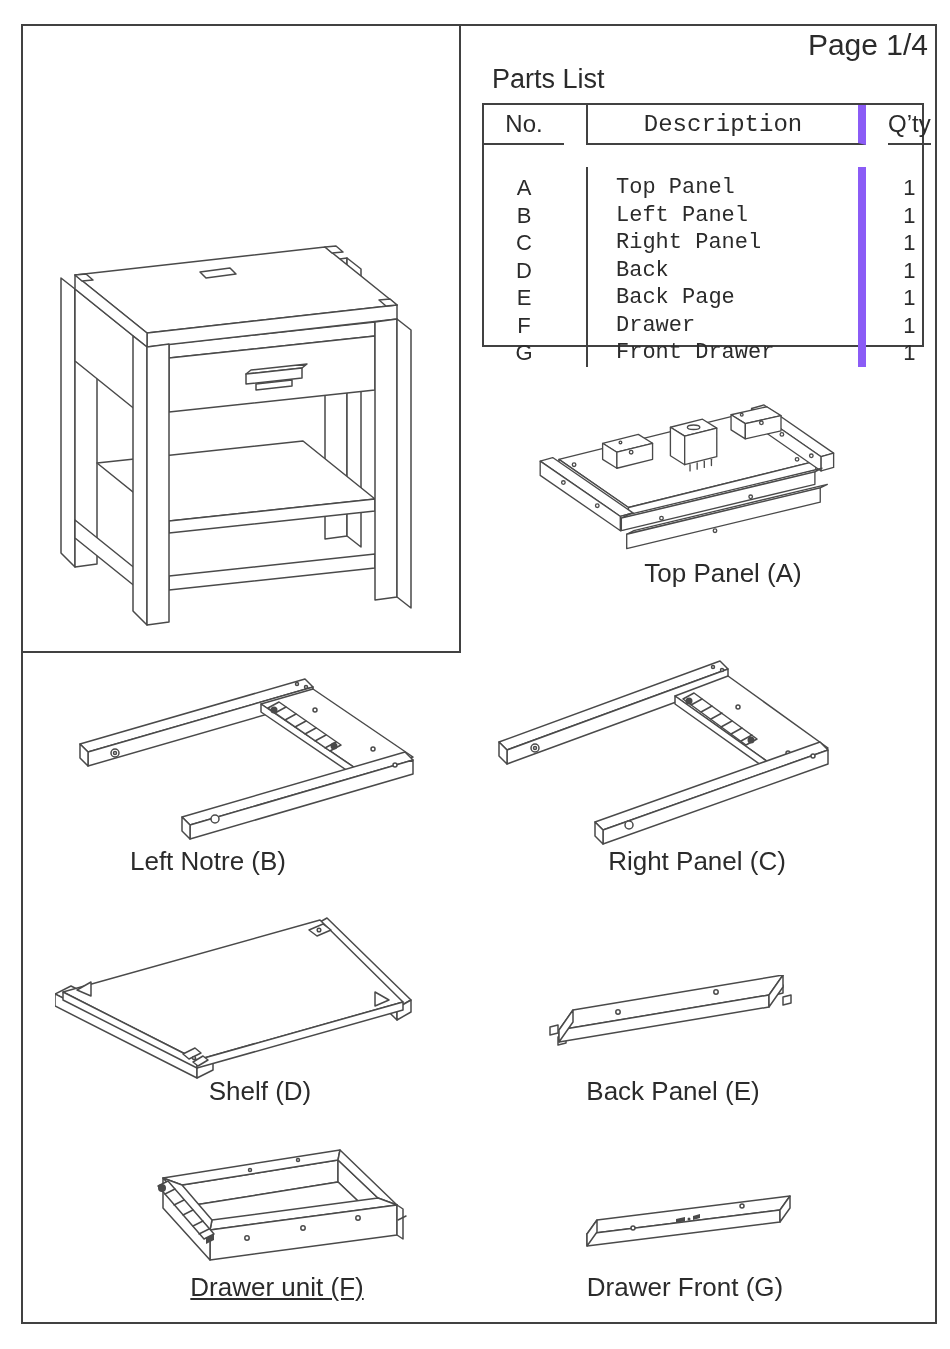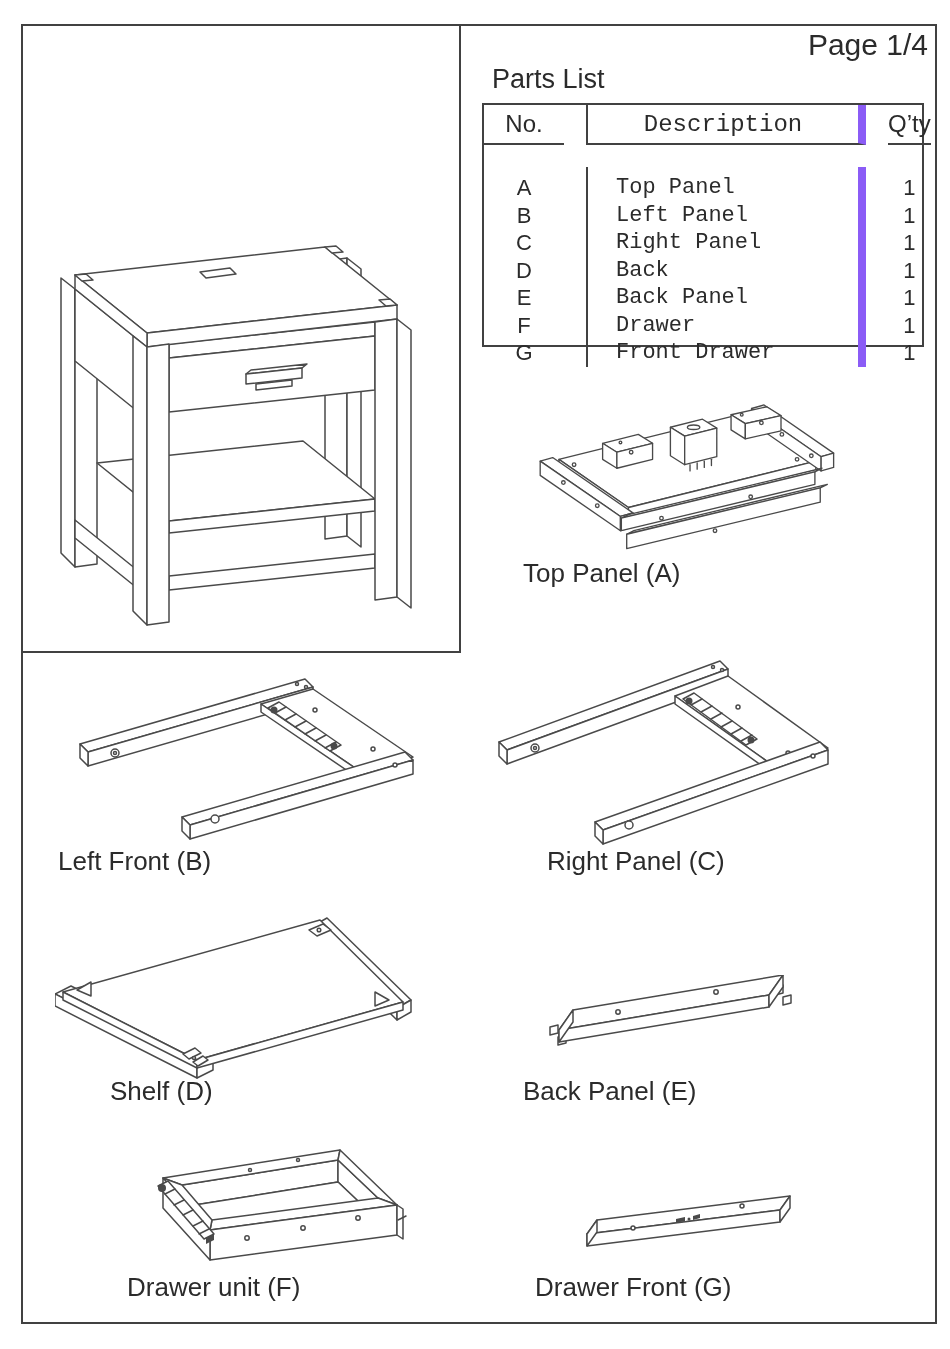--- a/index.html
+++ b/index.html
@@ -12,21 +12,21 @@
   .title-text{left:23px;top:36px;width:436px;text-align:center;font-size:28px;line-height:37px;}
   .title-gap{height:24px;}
   .parts-heading{left:492px;top:64px;font-size:27px;}
   .parts-table{left:482px;top:103px;width:442px;height:244px;border:2px solid #414141;box-sizing:border-box;
                display:grid;grid-template-columns:80px 280px 1fr;grid-template-rows:40px 1fr;gap:22px;}
   .th{display:flex;align-items:center;justify-content:center;font-size:24px;border-bottom:2px solid #414141;box-sizing:border-box;}
   .th.mid,.td.mid{border-left:2px solid #414141;border-right:8px solid #8b5cf6;font-family:Liberation Mono, monospace;}
   .td{padding-top:7px;box-sizing:border-box;}
   .trow{line-height:27.5px;font-size:22px;text-align:center;}
   .td-desc .trow{text-align:left;padding-left:28px;}
-  .caption{font-size:26px;text-align:left;}
+  .caption{font-size:26px;text-align:center;}
   svg{stroke:#4a4a4a;stroke-width:1.5;fill:none;stroke-linejoin:round;stroke-linecap:round;}
   .f{fill:#ffffff;}
   .dk{fill:#4a4a4a;stroke:none;}
   .dot{fill:#ffffff;}
 </style>
 </head>
 <body>
 
 <div class="canvas">
 
@@ -75,21 +75,21 @@
         <div class="trow">D</div>
         <div class="trow">E</div>
         <div class="trow">F</div>
         <div class="trow">G</div>
       </div>
     <div class="td mid td-desc">
         <div class="trow">Top Panel</div>
         <div class="trow">Left Panel</div>
         <div class="trow">Right Panel</div>
         <div class="trow">Back</div>
-        <div class="trow">Back Panel</div>
+        <div class="trow">Back Page</div>
         <div class="trow">Drawer</div>
         <div class="trow">Front Drawer</div>
       </div>
     <div class="td">
         <div class="trow">1</div>
         <div class="trow">1</div>
         <div class="trow">1</div>
         <div class="trow">1</div>
         <div class="trow">1</div>
         <div class="trow">1</div>
@@ -161,21 +161,21 @@
     <circle class="dk" cx="199" cy="38" r="3.5"></circle>
       <circle class="dk" cx="259" cy="74" r="3.5"></circle>
     <circle class="dot" cx="240" cy="38" r="2"></circle>
       <circle class="dot" cx="298" cy="77" r="2"></circle>
     <polygon class="f" points="115,153 338,88 330,80 107,145"></polygon>
     <polygon class="f" points="115,153 338,88 338,102 115,167"></polygon>
     <polygon class="f" points="107,145 115,153 115,167 107,159"></polygon>
     <circle class="dot" cx="140" cy="147" r="4"></circle>
     <circle class="dot" cx="320" cy="93" r="2"></circle>
   </svg>
-  <div class="abs caption" style="left:58px;top:846px;width:300px;">Left Front (B)</div>
+  <div class="abs caption" style="left:58px;top:846px;width:300px;">Left Notre (B)</div>
 
   <svg class="abs" style="left:495px;top:655px;" width="350" height="195" viewBox="0 0 350 195">
     <polygon class="f" points="12,95 233,14 225,6 4,87"></polygon>
     <polygon class="f" points="12,95 233,14 233,28 12,109"></polygon>
     <polygon class="f" points="4,87 12,95 12,109 4,101"></polygon>
     <circle class="dot" cx="40" cy="93" r="4"></circle>
       <circle class="dot" cx="40" cy="93" r="1.5"></circle>
     <circle class="dot" cx="218" cy="12" r="1.5"></circle>
       <circle class="dot" cx="227" cy="15" r="1.5"></circle>
     <polygon class="f" points="180,41 233,21 333,93 280,112"></polygon>
@@ -252,21 +252,21 @@
     <line x1="49" y1="94" x2="59" y2="89"></line>
     <circle class="dk" cx="12" cy="48" r="4"></circle>
     <polygon class="dk" points="56,98 64,94 64,100 56,104"></polygon>
     <circle class="dot" cx="97" cy="98" r="2.2"></circle>
       <circle class="dot" cx="153" cy="88" r="2.2"></circle>
     <circle class="dot" cx="208" cy="78" r="2.2"></circle>
     <circle class="dot" cx="100" cy="30" r="1.5"></circle>
       <circle class="dot" cx="148" cy="20" r="1.5"></circle>
     <line x1="248" y1="80" x2="256" y2="76"></line>
   </svg>
-  <div class="abs caption" style="left:127px;top:1272px;width:300px;">Drawer unit (F)</div>
+  <div class="abs caption" style="left:127px;top:1272px;width:300px;text-decoration:underline;">Drawer unit (F)</div>
 
   <svg class="abs" style="left:550px;top:1182px;" width="250" height="80" viewBox="0 0 250 80">
     <polygon class="f" points="37,52 230,28 240,14 47,38"></polygon>
     <polygon class="f" points="37,52 230,28 230,40 37,64"></polygon>
     <polygon class="f" points="37,52 47,38 47,50 37,64"></polygon>
     <polygon class="f" points="230,28 240,14 240,26 230,40"></polygon>
     <polygon class="dk" points="126,37 135,35 135,39 126,41"></polygon>
     <circle class="dk" cx="139" cy="37" r="1.5"></circle>
     <polygon class="dk" points="143,34 150,32 150,36 143,38"></polygon>
     <circle class="dot" cx="83" cy="46" r="2"></circle>

